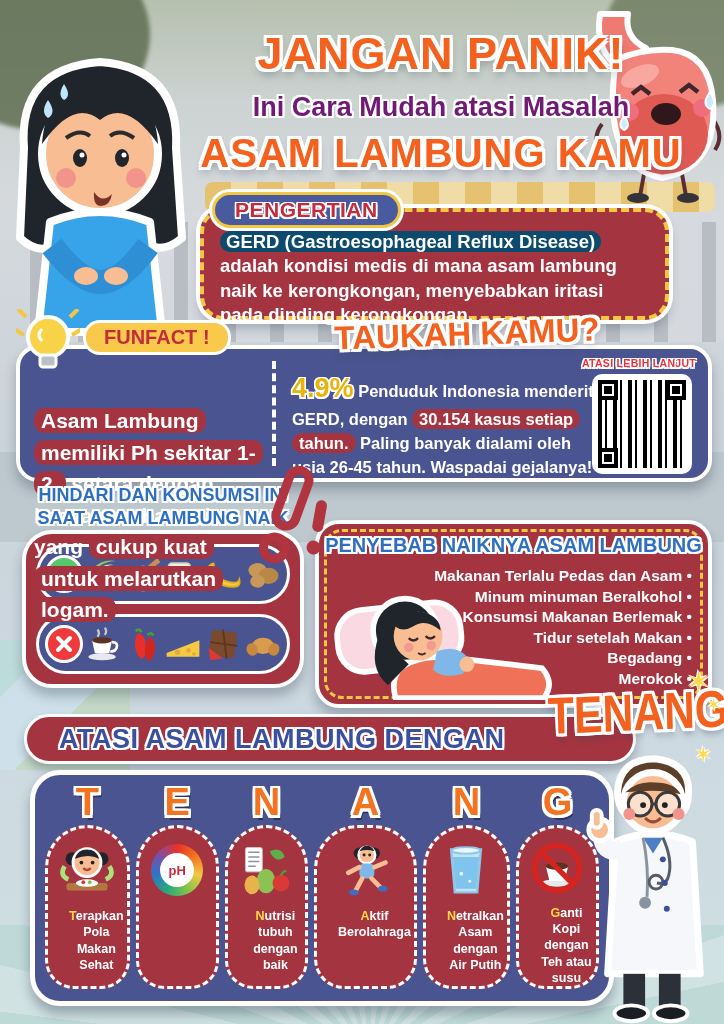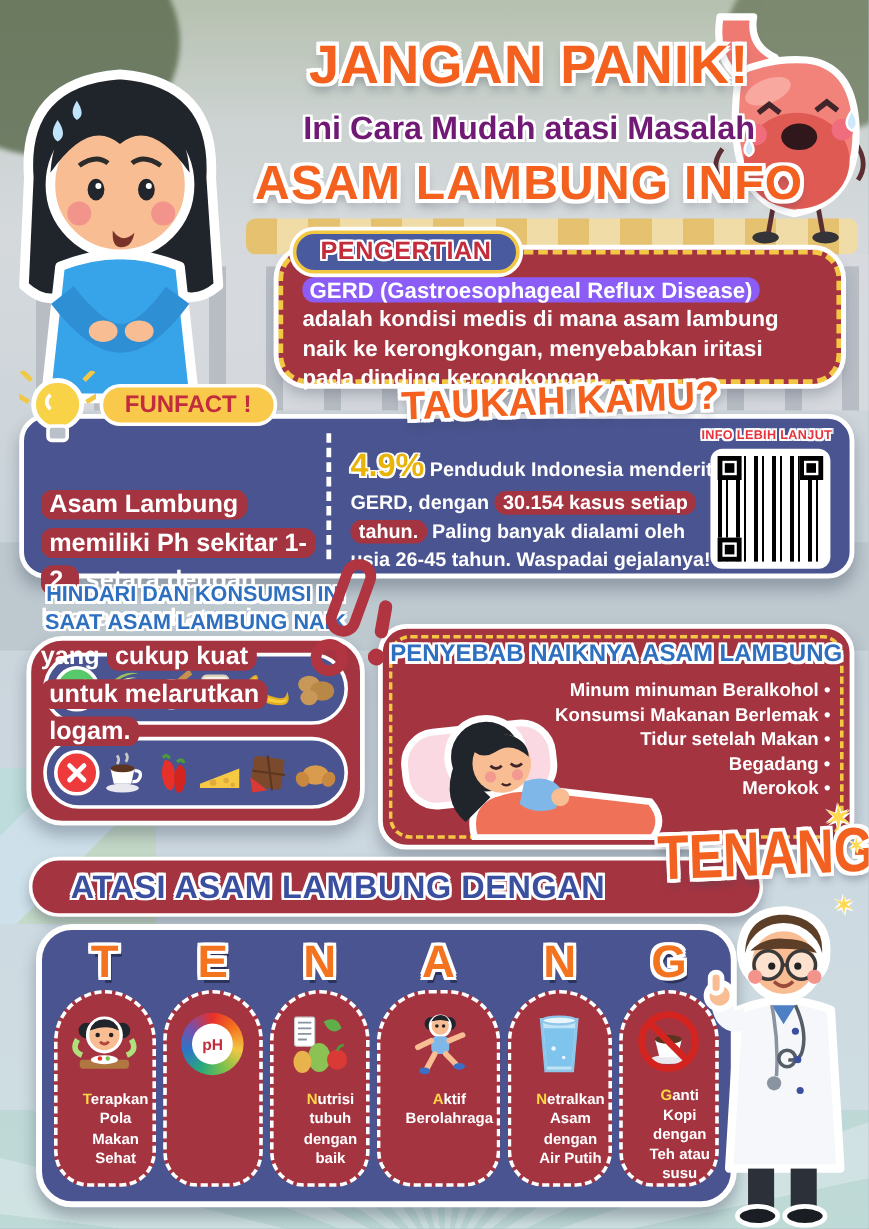--- a/index.html
+++ b/index.html
@@ -31,26 +31,26 @@
   .title-l1{font-size:45px;font-weight:900;letter-spacing:1px;color:#f4611e;}
   .title-l2{margin-top:12px;font-size:27px;font-weight:900;color:#701a75;}
   .title-l3{margin-top:8px;font-size:40px;font-weight:900;letter-spacing:1px;color:#f4611e;}
   
   .girl-char{position:absolute;left:-6px;top:26px;width:212px;height:312px;z-index:3;}
   .stomach-char{position:absolute;right:-2px;top:6px;width:140px;height:200px;z-index:3;}
   .doctor-char{position:absolute;left:578px;top:748px;width:148px;height:278px;z-index:9;}
   
   .pengertian-box{position:absolute;left:200px;top:208px;width:469px;height:112px;background:#a53441;
     border:4px dashed #f2c744;border-radius:24px;box-shadow:0 0 0 4px #fff,0 8px 12px rgba(40,50,70,.3);
-    box-sizing:border-box;z-index:5;margin-left:32px;}
+    box-sizing:border-box;z-index:5;}
   .pengertian-badge{position:absolute;left:8px;top:-20px;background:#4a5a9e;border:3px solid #f2c744;
     box-shadow:0 0 0 3px #fff;border-radius:20px;padding:3px 20px;font-size:21px;font-weight:900;
     color:#c22c3c;letter-spacing:.5px;}
   .pengertian-body{padding:18px 16px 8px 16px;color:#fff;font-size:18.5px;font-weight:700;line-height:1.32;}
-  .hl-blue{background:#8b5cf6;border-radius:10px;padding:0 6px;-webkit-box-decoration-break:clone;box-decoration-break:clone;}
+  .hl-blue{background:#0c4a6e;border-radius:10px;padding:0 6px;-webkit-box-decoration-break:clone;box-decoration-break:clone;}
   
   .combo-box{position:absolute;left:16px;top:345px;width:696px;height:137px;background:#4a5490;
     border:4px solid #fff;border-radius:22px;box-shadow:0 8px 12px rgba(40,50,70,.3);box-sizing:border-box;z-index:5;}
   .bulb-icon{position:absolute;left:-4px;top:-40px;width:64px;height:72px;}
   .funfact-badge{position:absolute;left:66px;top:-26px;background:#f8c94a;border-radius:14px;
     box-shadow:0 0 0 3px #fff;padding:3px 18px;font-size:20px;font-weight:900;color:#c22c3c;}
   .funfact-text{position:absolute;left:14px;top:12px;width:226px;color:#fff;font-size:21px;
     font-weight:700;line-height:1.5;margin-top:44px;}
   .hl-red{background:#a53441;border-radius:10px;padding:1px 7px;-webkit-box-decoration-break:clone;box-decoration-break:clone;}
   .combo-divider{position:absolute;left:252px;top:12px;bottom:12px;border-left:4px dashed #fff;}
@@ -180,21 +180,21 @@
     <g fill="#cfe9fb" stroke="#fff" stroke-width="2">
       <path d="M30 92 q-8 12 0 17 q9 -5 0 -17Z"></path>
       <path d="M124 86 q8 12 0 17 q-9 -5 0 -17Z"></path>
       <path d="M38 110 q-7 10 0 14 q8 -4 0 -14Z"></path>
     </g>
   </svg>
 
   <div class="title-block">
     <div class="title-l1 ow3">JANGAN PANIK!</div>
     <div class="title-l2 ow2">Ini Cara Mudah atasi Masalah</div>
-    <div class="title-l3 ow3">ASAM LAMBUNG INFO</div>
+    <div class="title-l3 ow3">ASAM LAMBUNG KAMU</div>
   </div>
 
   <div class="pengertian-box">
     <div class="pengertian-badge ow1">PENGERTIAN</div>
     <div class="pengertian-body"><span class="hl-blue">GERD (Gastroesophageal Reflux Disease)</span><span> adalah kondisi medis di mana asam lambung naik ke kerongkongan, menyebabkan iritasi pada dinding kerongkongan.</span></div>
   </div>
 
   <div class="combo-box">
     <svg class="bulb-icon" viewBox="0 0 64 72">
       <g stroke="#f2c744" stroke-width="4">
@@ -205,21 +205,21 @@
         </g>
       <circle cx="32" cy="28" r="20" fill="#f8d348" stroke="#fff" stroke-width="4"></circle>
       <path d="M26 20 q-6 6 0 12" stroke="#fff" stroke-width="3" fill="none"></path>
       <rect x="24" y="46" width="16" height="12" rx="3" fill="#b9c0c9" stroke="#fff" stroke-width="3"></rect>
     </svg>
     <div class="funfact-badge">FUNFACT !</div>
     <div class="funfact-text"><span class="hl-red">Asam Lambung memiliki Ph sekitar 1-2,</span><span> setara dengan keasaman baterai yang </span><span class="hl-red">cukup kuat untuk melarutkan logam.</span></div>
     <div class="combo-divider"></div>
     <div class="taukah-title ow3">TAUKAH KAMU?</div>
     <div class="taukah-text"><span class="taukah-pct ow1">4.9%</span><span> Penduduk Indonesia menderita GERD, dengan </span><span class="hl-red">30.154 kasus setiap tahun.</span><span> Paling banyak dialami oleh usia 26-45 tahun. Waspadai gejalanya!</span></div>
-    <div class="info-label ow1">INFO LEBIH LANJUT</div>
+    <div class="info-label ow1">ATASI LEBIH LANJUT</div>
     <div class="qr-box">
       <div class="qr-pattern">
         <div class="qr-finder qr-f1"></div>
         <div class="qr-finder qr-f2"></div>
         <div class="qr-finder qr-f3"></div>
       </div>
     </div>
   </div>
 
   <svg class="excl-cluster" viewBox="0 0 90 110">
@@ -304,20 +304,21 @@
         <ellipse cx="10" cy="28" rx="6" ry="7" fill="#c98840" transform="rotate(-24 10 28)"></ellipse>
         <ellipse cx="34" cy="28" rx="6" ry="7" fill="#c98840" transform="rotate(24 34 28)"></ellipse>
       </svg>
     </div>
   </div>
 
   <div class="penyebab-box">
     <div class="penyebab-inner"></div>
     <div class="penyebab-title ow2">PENYEBAB NAIKNYA ASAM LAMBUNG</div>
     <div class="penyebab-list">
+      <div>Makanan Terlalu Pedas dan Asam •</div>
       <div>Minum minuman Beralkohol •</div>
       <div>Konsumsi Makanan Berlemak •</div>
       <div>Tidur setelah Makan •</div>
       <div>Begadang •</div>
       <div>Merokok •</div>
     </div>
     <svg class="sleep-girl" viewBox="0 0 240 130">
       <rect x="8" y="30" width="132" height="66" rx="28" fill="#fbd9e2" stroke="#fff" stroke-width="6" transform="rotate(-6 74 63)"></rect>
       <path d="M70 128 Q58 84 122 84 L226 96 Q240 112 228 128 Z" fill="#ef7258" stroke="#fff" stroke-width="6"></path>
       <circle cx="80" cy="56" r="34" fill="#20242b" stroke="#fff" stroke-width="6"></circle>

